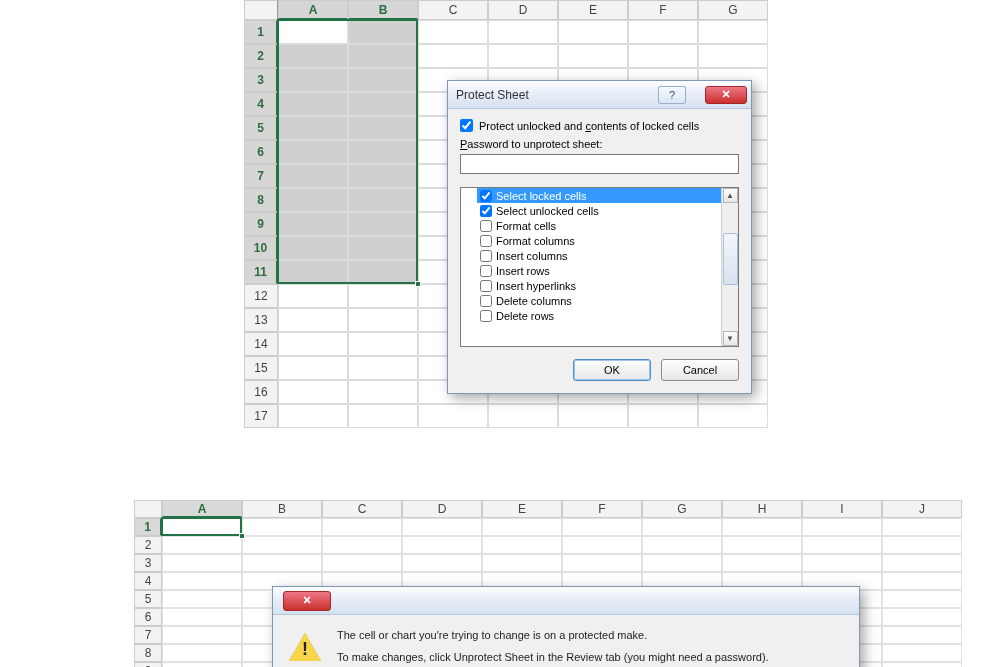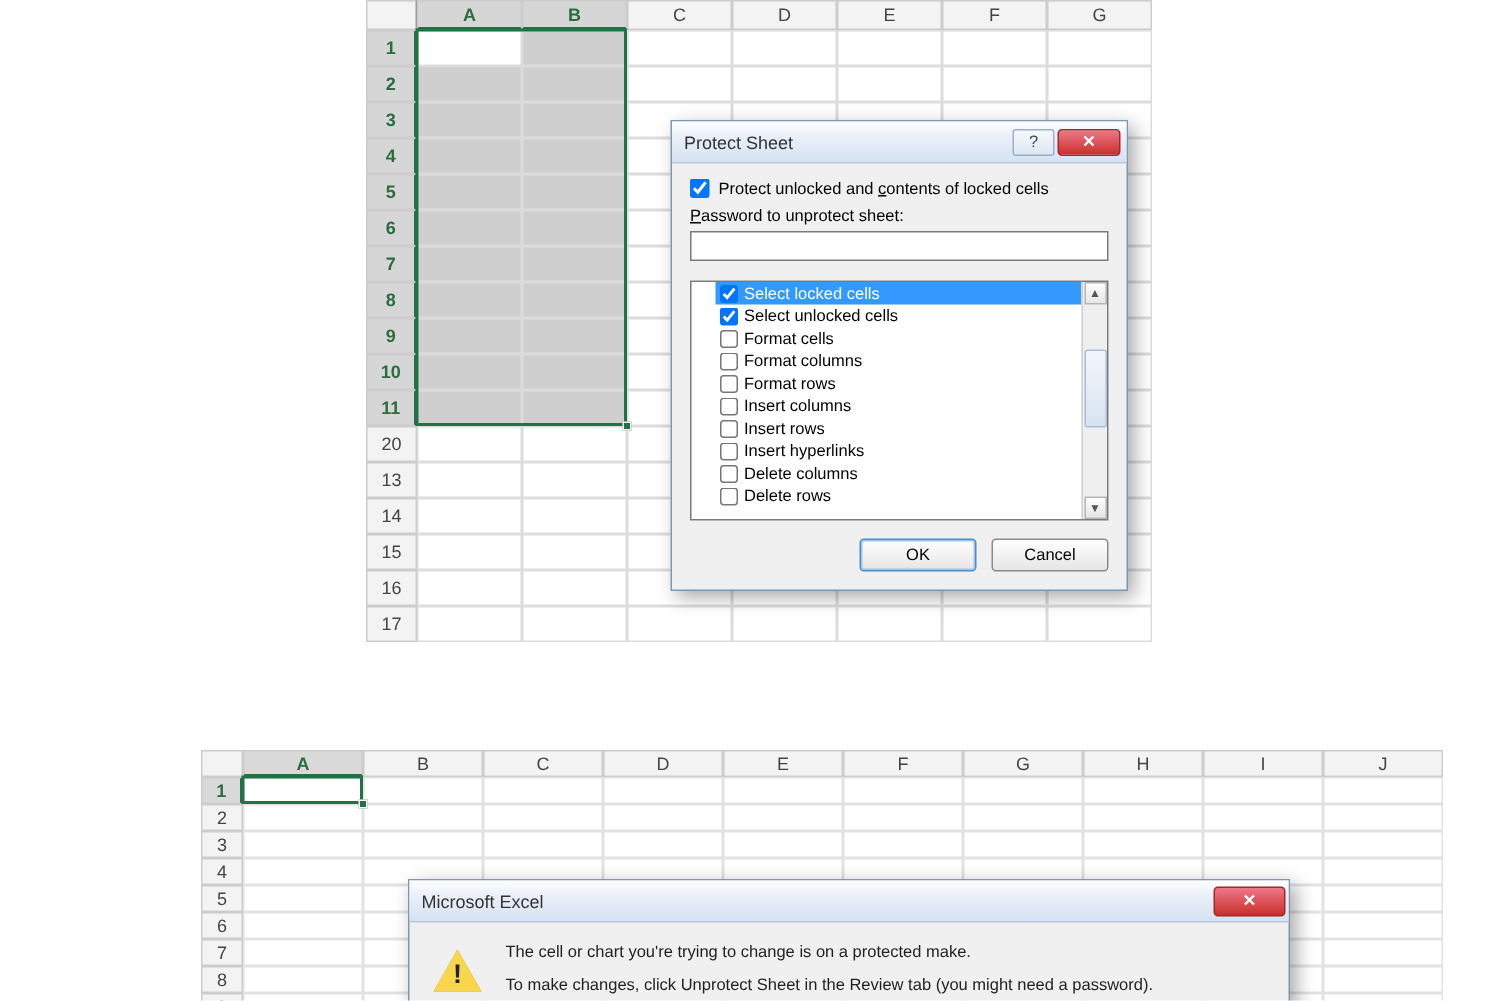--- a/index.html
+++ b/index.html
@@ -69,20 +69,21 @@
     font-size: 11px;
   }
   .titlebar {
     height: 28px;
     background: linear-gradient(#fdfdfe,#e7eef8 45%, #d6e2f1);
     border-bottom: 1px solid #b7c7da;
     display: flex;
     align-items: center;
     padding: 0 4px 0 8px;
     color: #333;
+    gap: 17px;
   }
   .titlebar .title { flex: 1; font-size: 12px; }
   .tbtn {
     width: 28px; height: 18px;
     margin-left: 2px;
     border: 1px solid #9bb1cb;
     border-radius: 2px;
     background: linear-gradient(#f5f9fd,#dde7f3);
     display:flex;align-items:center;justify-content:center;
     color:#394a60;
@@ -310,21 +311,21 @@
         <div class="rownum-cell sel">11</div>
         <div class="cell sel"></div>
         <div class="cell sel"></div>
         <div class="cell"></div>
         <div class="cell"></div>
         <div class="cell"></div>
         <div class="cell"></div>
         <div class="cell"></div>
       </div>
       <div class="data-row">
-        <div class="rownum-cell">20</div>
+        <div class="rownum-cell">12</div>
         <div class="cell"></div>
         <div class="cell"></div>
         <div class="cell"></div>
         <div class="cell"></div>
         <div class="cell"></div>
         <div class="cell"></div>
         <div class="cell"></div>
       </div>
       <div class="data-row">
         <div class="rownum-cell">13</div>
@@ -415,24 +416,20 @@
           <div class="lrow">
             <input type="checkbox" style="">
             <span>Format cells</span>
           </div>
           <div class="lrow">
             <input type="checkbox" style="">
             <span>Format columns</span>
           </div>
           <div class="lrow">
             <input type="checkbox" style="">
-            <span>Format rows</span>
-          </div>
-          <div class="lrow">
-            <input type="checkbox" style="">
             <span>Insert columns</span>
           </div>
           <div class="lrow">
             <input type="checkbox" style="">
             <span>Insert rows</span>
           </div>
           <div class="lrow">
             <input type="checkbox" style="">
             <span>Insert hyperlinks</span>
           </div>
@@ -598,21 +595,20 @@
         <div class="cell"></div>
         <div class="cell"></div>
       </div>
     </div>
   <div class="sel-frame2" id="s2-selframe" style="left: 27px; top: 17px; width: 81px; height: 19px;"></div>
   <div class="sel-handle" id="s2-handle" style="left: 105px; top: 33px;"></div>
 </div>
 
 <div class="dialog2">
   <div class="titlebar">
-    <span class="title">Microsoft Excel</span>
     <div class="tbtn close">
         <span>✕</span>
       </div>
   </div>
   <div class="msg-body">
     <div class="warn-icon">
       <div class="warn-tri"></div>
       <div class="warn-bang">!</div>
     </div>
     <div class="msg-text">

